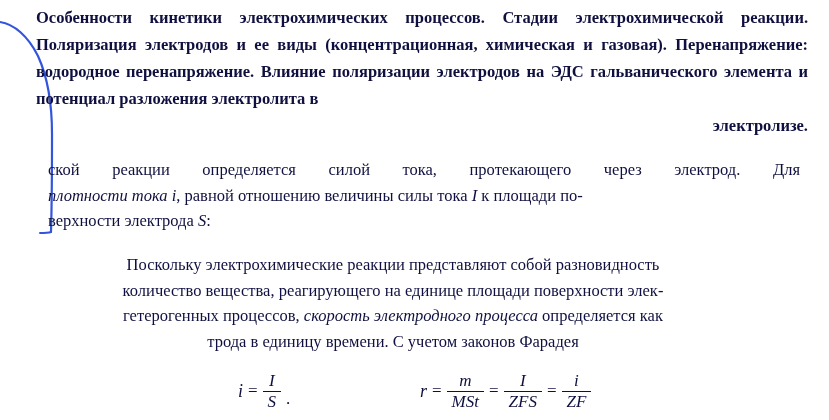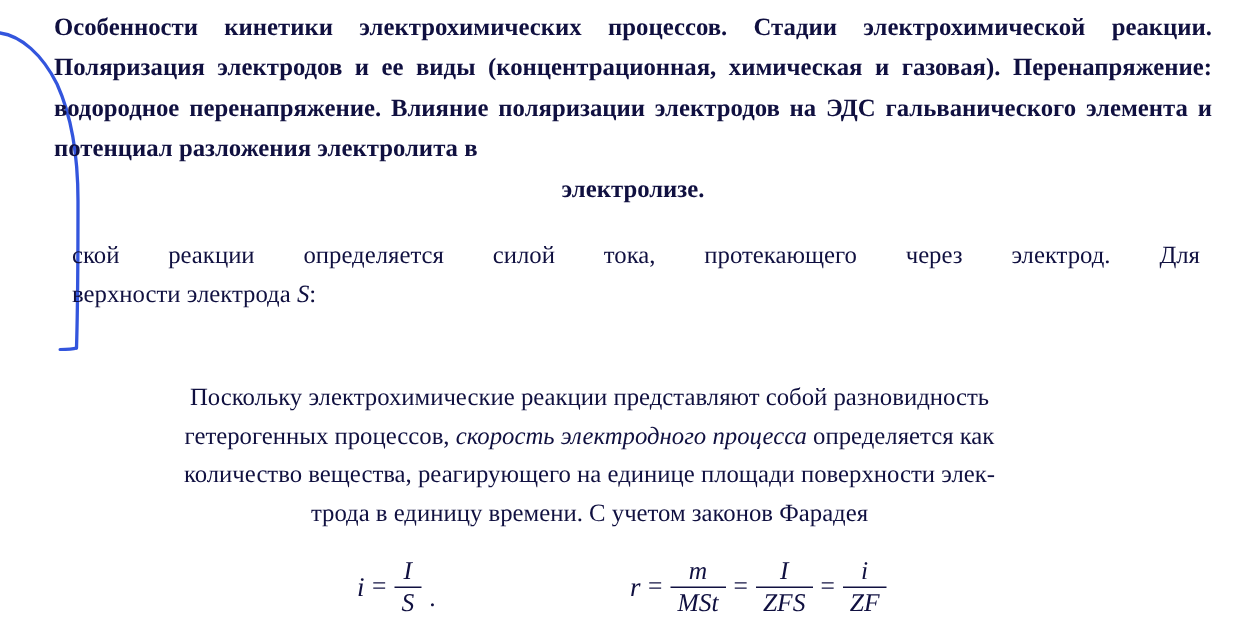--- a/index.html
+++ b/index.html
@@ -28,21 +28,21 @@
     top: 4px;
     width: 772px;
     font-weight: bold;
     font-size: 16.5px;
     line-height: 27px;
     text-align: justify;
     color: #101040;
   }
   .heading .last-line {
     display: block;
-    text-align: center;
+    text-align: right;
   }
 
   
   .para1 {
     position: absolute;
     left: 48px;
     top: 145px;
     width: 752px;
     font-size: 16.5px;
     line-height: 25.5px;
@@ -146,27 +146,28 @@
   <div class="heading">
     <span>Особенности кинетики электрохимических процессов. Стадии электрохимической</span>
     <span>реакции.  Поляризация электродов и ее виды (концентрационная, химическая и</span>
     <span>газовая). Перенапряжение: водородное перенапряжение. Влияние поляризации</span>
     <span>электродов на ЭДС гальванического элемента и потенциал разложения электролита в</span>
     <span class="last-line">электролизе.</span>
   </div>
 
   <div class="para1">
     <span class="l j">ской реакции определяется силой тока, протекающего через электрод. Для</span>
+    <span class="l"><i>плотности тока i</i><span>, равной отношению величины силы тока </span><i>I</i><span> к площади по-</span></span>
     <span class="l"><span>верхности электрода </span><i>S</i><span>:</span></span>
   </div>
 
   <div class="para2">
     <span class="l">Поскольку электрохимические реакции представляют собой разновидность</span>
+    <span class="l">количество вещества, реагирующего на единице площади поверхности элек-</span>
     <span class="l"><span>гетерогенных процессов, </span><i>скорость электродного процесса</i><span> определяется как</span></span>
-    <span class="l">количество вещества, реагирующего на единице площади поверхности элек-</span>
     <span class="l">трода в единицу времени. С учетом законов Фарадея</span>
   </div>
 
   <div class="formula formula-1">
     <span class="eq">
       <span class="var-it">i</span>
       <span>=</span>
       <span class="frac">
         <span class="num">I</span>
         <span class="den">S</span>

